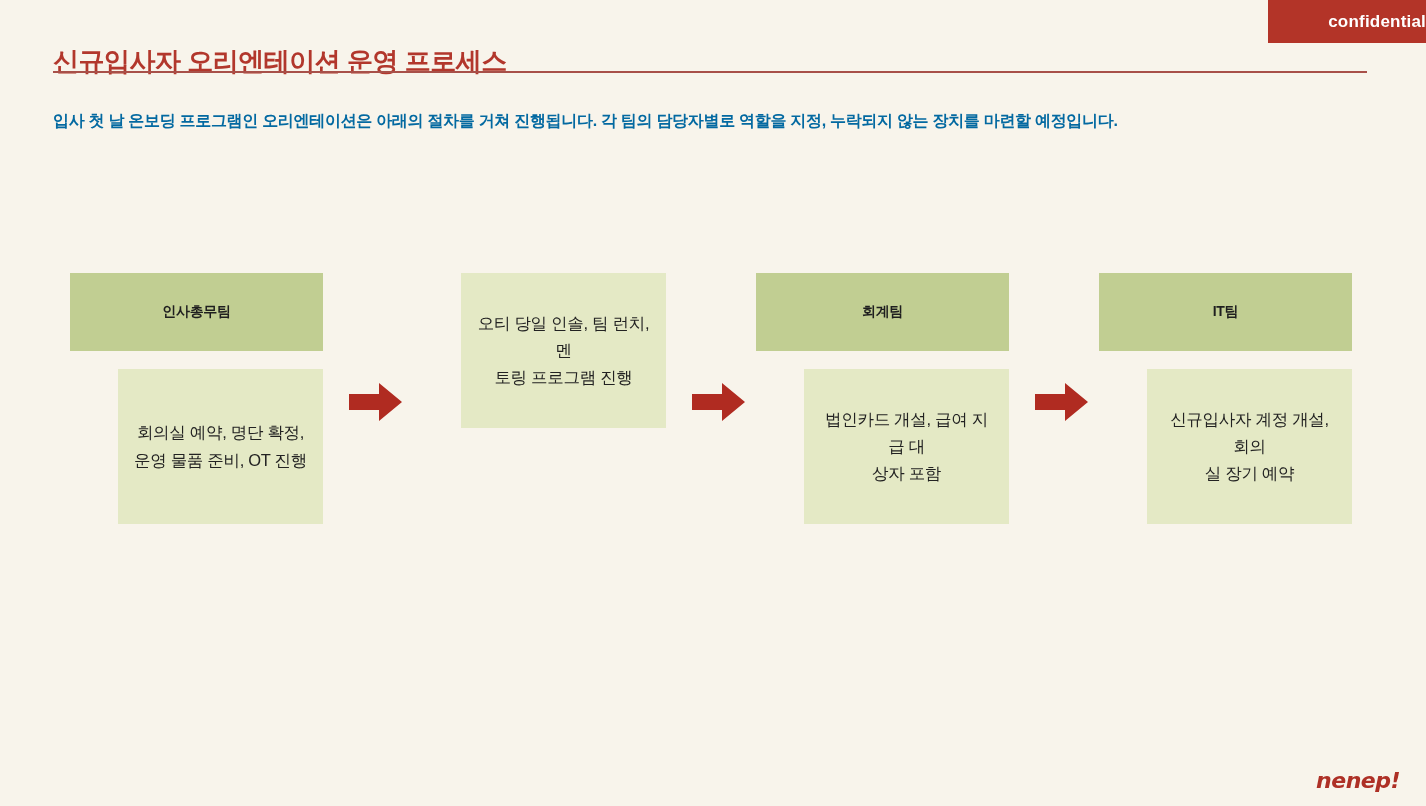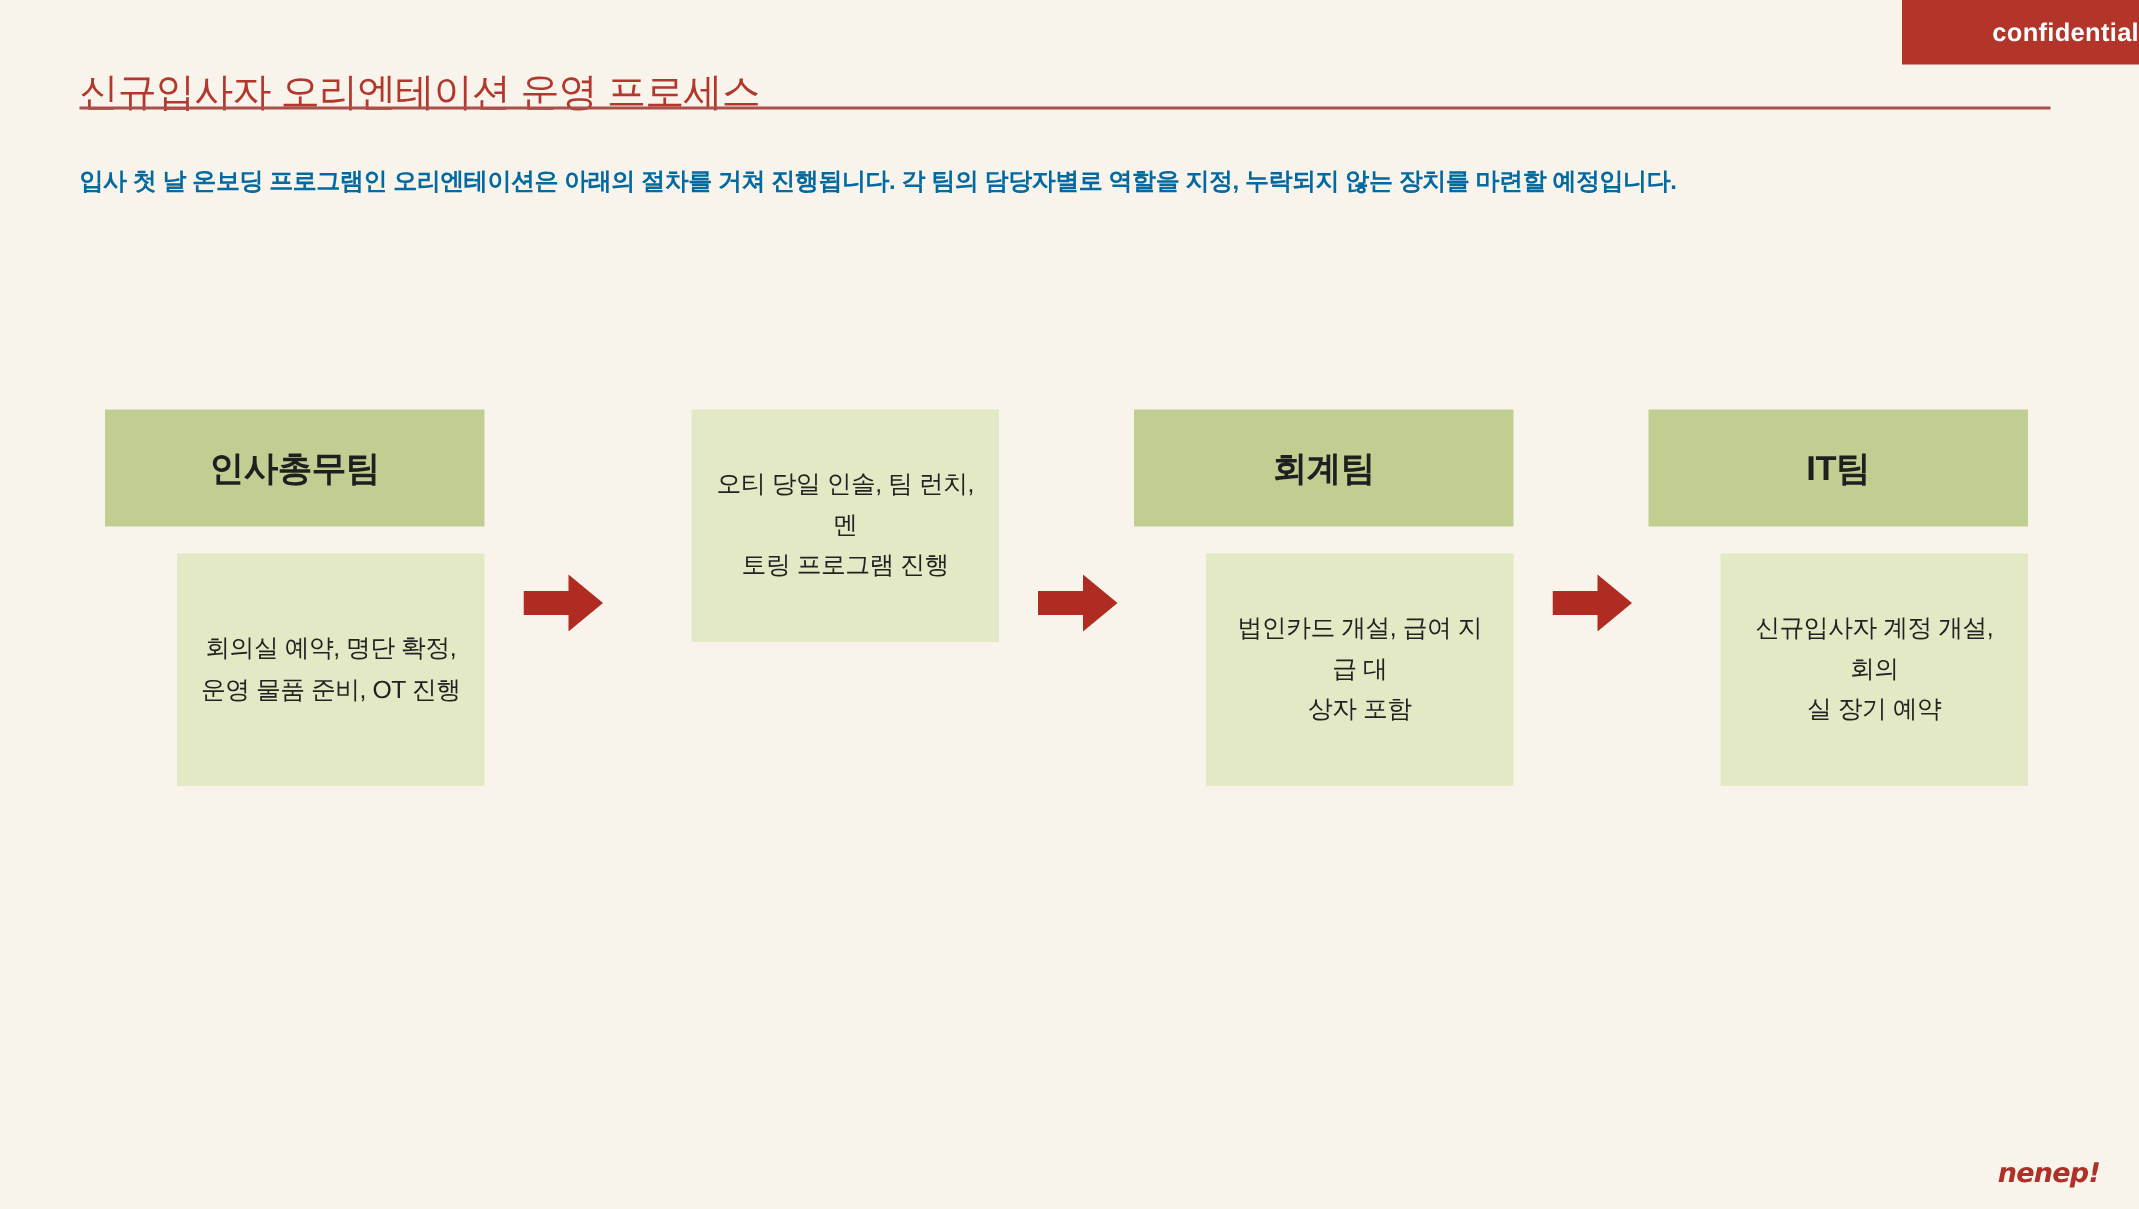--- a/index.html
+++ b/index.html
@@ -30,21 +30,21 @@
     align-items: center;
     justify-content: flex-end;
     letter-spacing: 0.2px;
   }
 
   
   .title {
     position: absolute;
     left: 53px; top: 27px;
     font-size: 26px;
-    font-weight: 400;
+    font-weight: 700;
     color: #b2372c;
     letter-spacing: -0.5px;
   }
   .title-rule {
     position: absolute;
     left: 53px; top: 71px;
     width: 1314px; height: 0;
     border-top: 2px solid #a85049;
   }
   .subtitle {
@@ -65,21 +65,21 @@
     display: flex;
     gap: 90px;
   }
   .col { width: 253px; flex: 0 0 253px; }
   .team-head {
     height: 78px;
     background: #c1ce92;
     display: flex;
     align-items: center;
     justify-content: center;
-    font-size: 23px;
+    font-size: 14px;
     font-weight: 700;
     color: #1f1f1f;
     letter-spacing: -0.3px;
     margin-bottom: 18px;
   }
   .team-body {
     height: 155px;
     background: #e4e9c5;
     display: flex;
     align-items: center;
@@ -104,21 +104,21 @@
   .arrow svg { display: block; width: 53px; height: 38px; }
   .arrow-1 { left: 349px; }
   .arrow-2 { left: 692px; }
   .arrow-3 { left: 1035px; }
 
   
   .logo {
     position: absolute;
     right: 26px; bottom: 13px;
     font-family: "DejaVu Sans", sans-serif;
-    font-size: 18px;
+    font-size: 22px;
     font-weight: 700;
     font-style: italic;
     color: #ae3026;
     letter-spacing: -0.5px;
   }
 </style>
 </head>
 <body>
 
 <div class="stage">

